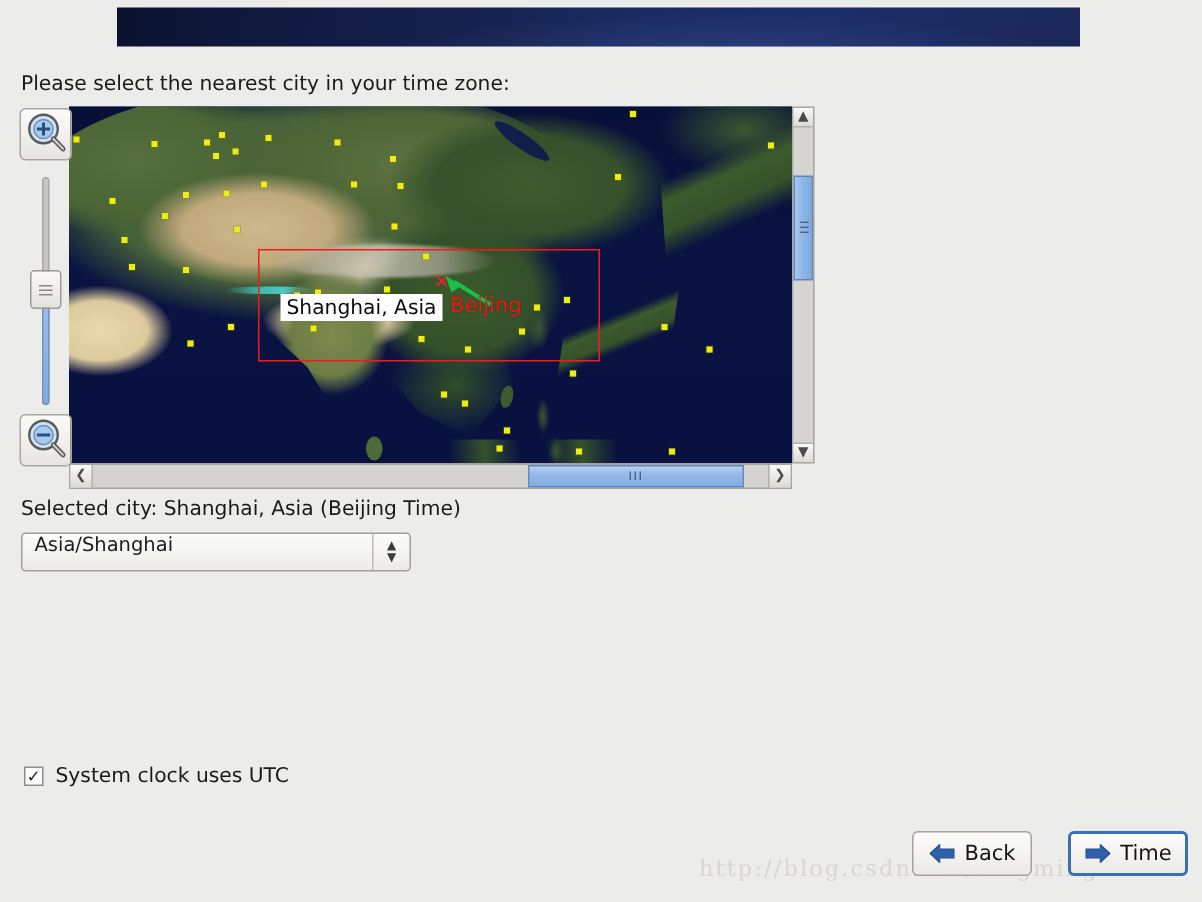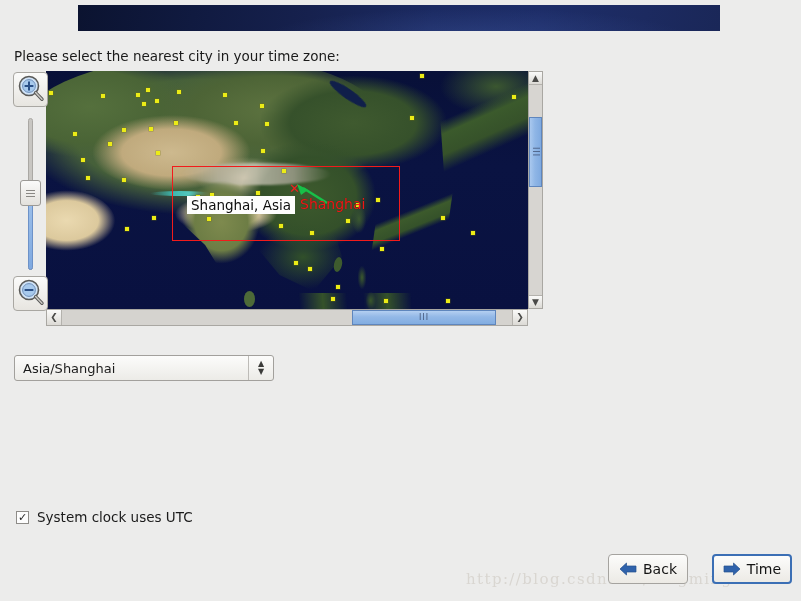--- a/index.html
+++ b/index.html
@@ -248,21 +248,21 @@
   
   .selected-city {
     position: absolute; left: 14px; top: 331px;
     font-size: 13.5px; color: #1a1a1a; white-space: nowrap;
   }
   .combo {
     position: absolute; left: 14px; top: 355px;
     width: 260px; height: 26px;
     background: linear-gradient(180deg,#fcfcfb,#ecebe7);
     border: 1px solid #a2a09c; border-radius: 3px; box-sizing: border-box;
-    display: flex; align-items: center;
+    display: flex; 
   }
   .combo-value { flex: 1; padding-left: 8px; font-size: 13px; color: #1c1c1c; }
   .combo-arrows {
     width: 24px; height: 24px; border-left: 1px solid #bdbbb7;
     display:flex; flex-direction:column; align-items:center; justify-content:center;
     color: #3c3c3a; font-size: 8px; line-height: 8px;
   }
 
   
   .check-row {
@@ -378,21 +378,21 @@
 
       <div class="sel-rect"></div>
 
       <div class="marker-x">✕</div>
       <svg class="green-arrow" width="34" height="22" viewBox="0 0 34 22">
         <path d="M33 20 L9 5" stroke="#18c048" stroke-width="2.6" fill="none"></path>
         <path d="M3 1 L14 7 L7 12 Z" fill="#18c048"></path>
       </svg>
 
       <div class="city-tip">Shanghai, Asia</div>
-      <div class="city-red">Shanghai</div>
+      <div class="city-red">Beijing</div>
     </div>
   </div>
 
   <div class="vbar">
     <div class="trough"></div>
     <div class="btn up">
       <span class="arrowglyph">▲</span>
     </div>
     <div class="thumb">
       <span class="grip-v">III</span>
@@ -437,20 +437,21 @@
   <div class="zoom-btn out">
     <svg width="33" height="33" viewBox="0 0 33 33">
       <circle cx="15" cy="13" r="9.5" fill="#cfe2f6" stroke="#5a5a58" stroke-width="1.6"></circle>
       <circle cx="15" cy="13" r="6.4" fill="#a8caed" stroke="#6f90bb" stroke-width="1"></circle>
       <path d="M10.6 13 h8.8" stroke="#2a4f86" stroke-width="2"></path>
       <path d="M21.6 19.6 L28 26.2" stroke="#5a5a58" stroke-width="3.4" stroke-linecap="round"></path>
       <path d="M21.6 19.6 L28 26.2" stroke="#cfcdc8" stroke-width="1.4" stroke-linecap="round"></path>
     </svg>
   </div>
 
+  <div class="selected-city">Selected city: Shanghai, Asia (Beijing Time)</div>
 
   <div class="combo">
     <span class="combo-value">Asia/Shanghai</span>
     <span class="combo-arrows">
       <span>▲</span>
       <span>▼</span>
     </span>
   </div>
 
   <div class="check-row">

